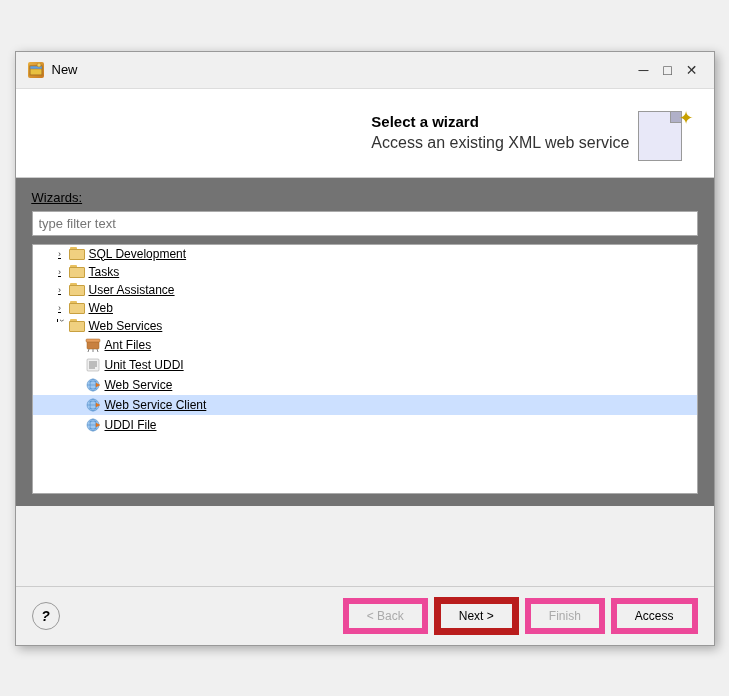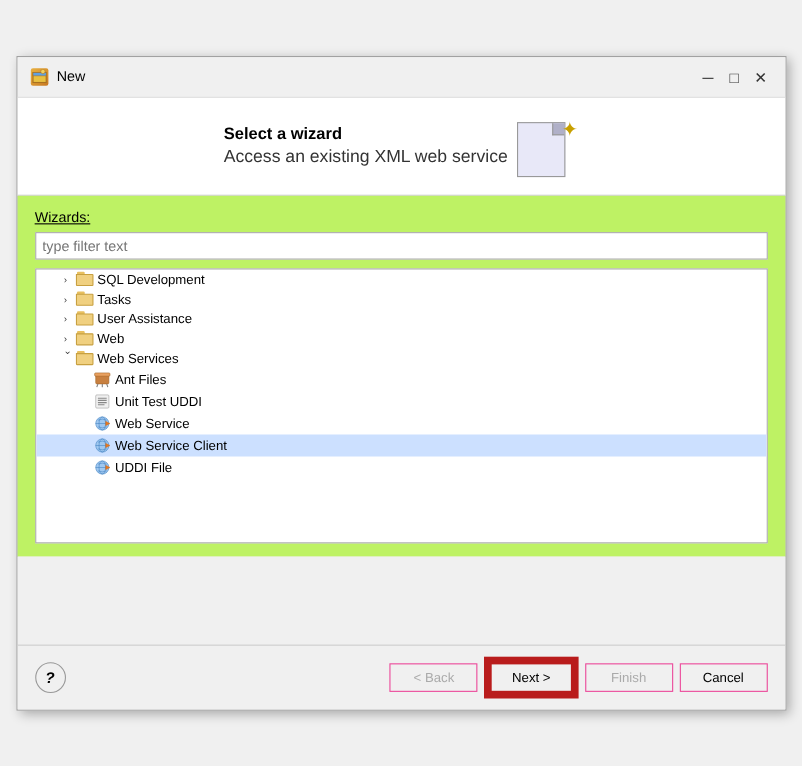--- a/index.html
+++ b/index.html
@@ -60,21 +60,21 @@
       display: flex;
       align-items: center;
       justify-content: center;
       font-size: 14px;
       color: #333;
     }
     .header-section {
       background: white;
       padding: 16px 20px;
       display: flex;
-      justify-content: center;
+      justify-content: flex-end;
       align-items: center;
       border-bottom: 1px solid #ccc;
     }
     .header-text h2 {
       font-size: 15px;
       font-weight: bold;
       margin-bottom: 4px;
     }
     .header-text p {
       font-size: 16px;
@@ -114,21 +114,22 @@
     .star-badge {
       position: absolute;
       top: 2px;
       right: 0;
       font-size: 18px;
       color: #c8a000;
     }
 
     .wizards-section {
       padding: 12px 16px;
-      background: #bef264;
+      background: #737373;
+      text-decoration: underline;
     }
     .wizards-label {
       font-size: 13px;
       margin-bottom: 6px;
       text-decoration: underline;
     }
     .filter-input {
       width: 100%;
       padding: 4px 6px;
       border: 1px solid #aaa;
@@ -229,21 +230,21 @@
       justify-content: space-between;
     }
     .btn-group-right {
       display: flex;
       gap: 6px;
       align-items: center;
     }
     .btn {
       padding: 5px 18px;
       font-size: 12px;
-      border: 1px solid #ec4899;
+      border: 6px solid #ec4899;
       background: #f0f0f0;
       cursor: pointer;
       min-width: 80px;
     }
     .btn.primary {
       border: 7px solid #b91c1c;
       background: #f0f0f0;
     }
     .btn:disabled, .btn.disabled {
       color: #aaa;
@@ -429,16 +430,16 @@
   </div>
 
   <div class="empty-section"></div>
 
   <div class="button-bar">
     <button class="help-btn">?</button>
     <div class="btn-group-right">
       <button class="btn disabled" disabled="">&lt; Back</button>
       <button class="btn primary">Next &gt;</button>
       <button class="btn disabled" disabled="">Finish</button>
-      <button class="btn">Cancel</button>
+      <button class="btn">Access</button>
     </div>
   </div>
 </div>
 
 </body></html>

